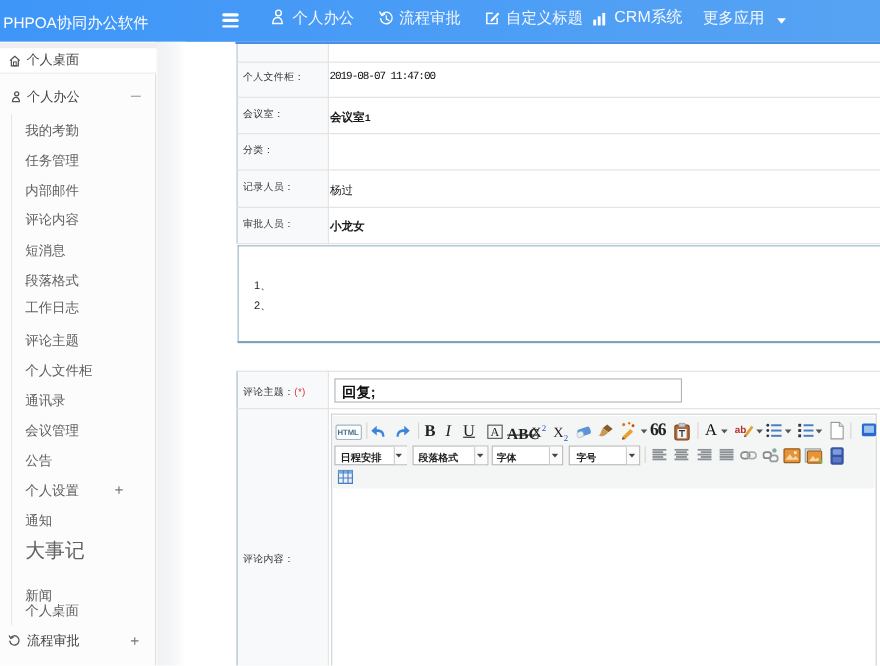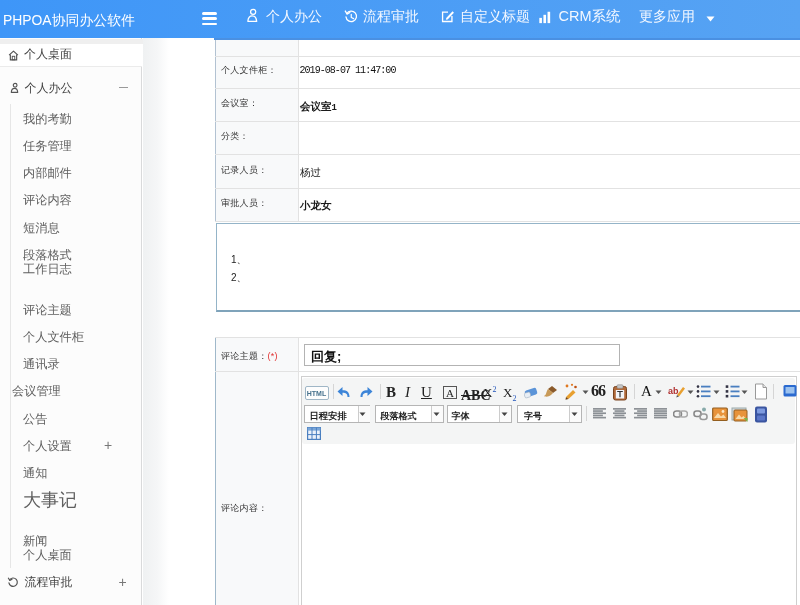--- a/index.html
+++ b/index.html
@@ -61,25 +61,25 @@
     <path d="M2 15.2 C2.4 11 4.3 9.2 7 9.2 C9.7 9.2 11.6 11 12 15.2 Z" fill="none" stroke="#555" stroke-width="1.8" stroke-linejoin="round"></path>
   </svg>
 <div class="a" style="left:24.5px;top:78.8px;font-size:12px;line-height:18px;color:#444">个人办公</div>
 <div class="a" style="left:119px;top:86.7px;width:8.5px;height:1.5px;background:#999"></div>
 <div class="a" style="left:23px;top:109.5px;font-size:12.2px;line-height:18px;color:#606060">我的考勤</div>
 <div class="a" style="left:23px;top:136.8px;font-size:12.2px;line-height:18px;color:#606060">任务管理</div>
 <div class="a" style="left:23px;top:164.1px;font-size:12.2px;line-height:18px;color:#606060">内部邮件</div>
 <div class="a" style="left:23px;top:191.3px;font-size:12.2px;line-height:18px;color:#606060">评论内容</div>
 <div class="a" style="left:23px;top:218.6px;font-size:12.2px;line-height:18px;color:#606060">短消息</div>
 <div class="a" style="left:23px;top:245.9px;font-size:12.2px;line-height:18px;color:#606060">段落格式</div>
-<div class="a" style="left:23px;top:260px;font-size:12.2px;line-height:18px;color:#606060">工作日志</div>
+<div class="a" style="left:23px;top:271px;font-size:12.2px;line-height:18px;color:#606060">工作日志</div>
 <div class="a" style="left:23px;top:300.5px;font-size:12.2px;line-height:18px;color:#606060">评论主题</div>
 <div class="a" style="left:23px;top:327.7px;font-size:12.2px;line-height:18px;color:#606060">个人文件柜</div>
 <div class="a" style="left:23px;top:355.0px;font-size:12.2px;line-height:18px;color:#606060">通讯录</div>
-<div class="a" style="left:12px;top:382.3px;font-size:12.2px;line-height:18px;color:#606060">会议管理</div>
+<div class="a" style="left:23px;top:382.3px;font-size:12.2px;line-height:18px;color:#606060">会议管理</div>
 <div class="a" style="left:23px;top:409.6px;font-size:12.2px;line-height:18px;color:#606060">公告</div>
 <div class="a" style="left:23px;top:436.9px;font-size:12.2px;line-height:18px;color:#606060">个人设置</div>
 <div class="a" style="left:104px;top:436.4px;font-size:14px;line-height:18px;color:#777">+</div>
 <div class="a" style="left:23px;top:464.1px;font-size:12.2px;line-height:18px;color:#606060">通知</div>
 <div class="a" style="left:23px;top:491.4px;font-size:18px;line-height:18px;color:#606060">大事记</div>
 <div class="a" style="left:23px;top:532px;font-size:12.2px;line-height:18px;color:#606060">新闻</div>
 <div class="a" style="left:23px;top:546.0px;font-size:12.2px;line-height:18px;color:#606060">个人桌面</div>
 <svg class="a" style="left:7px;top:576px" width="12" height="13" viewBox="0 0 16 16">
     <path d="M3.4 4.6 A5.6 5.6 0 1 1 2.6 8.4" fill="none" stroke="#555" stroke-width="1.6" stroke-linecap="round"></path>
     <path d="M1.6 1.6 L3.8 5.3 L7.2 3.4" fill="none" stroke="#555" stroke-width="1.6" stroke-linejoin="round"></path>

